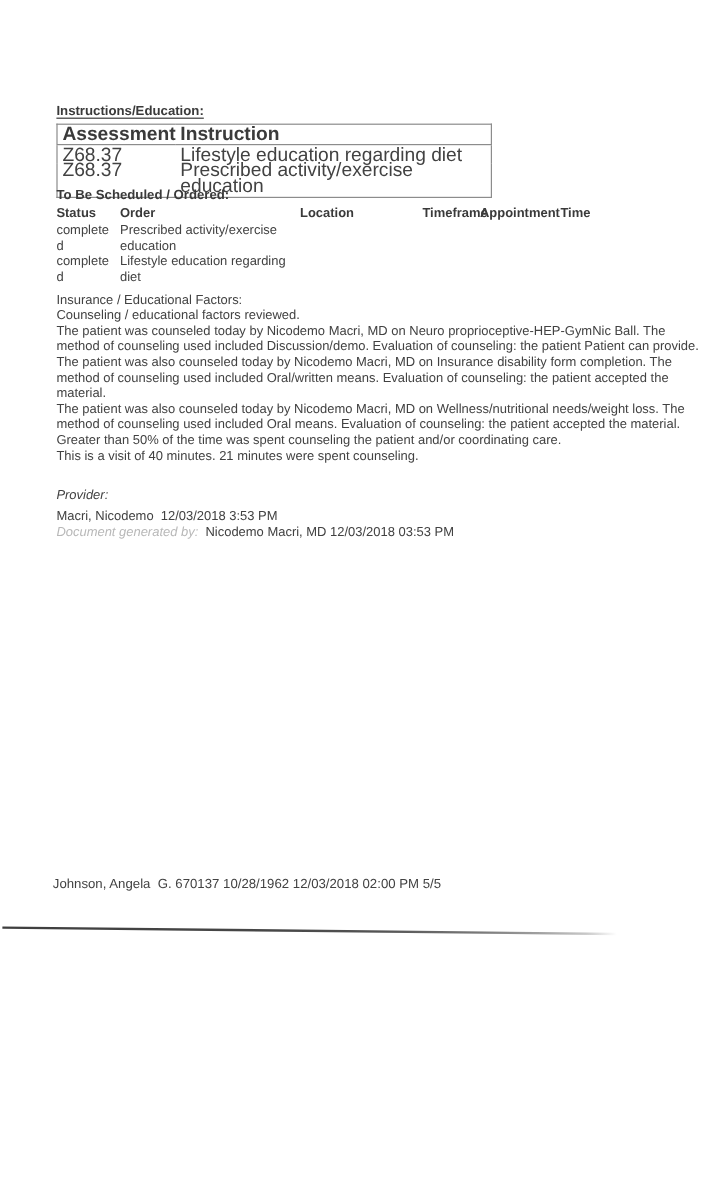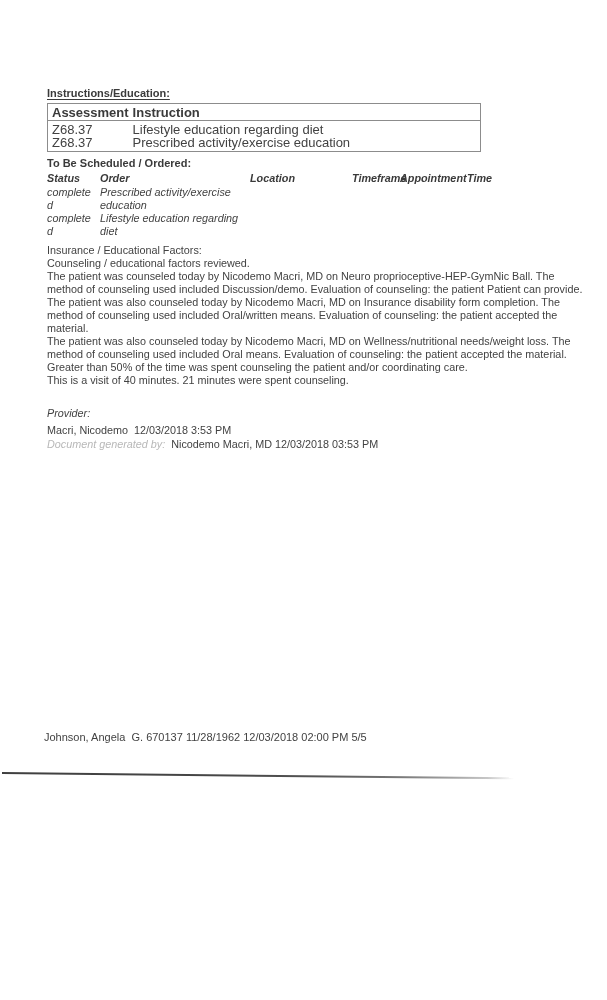--- a/index.html
+++ b/index.html
@@ -15,22 +15,22 @@
   .abs { position: absolute; }
 
   
   .sec-title { font-size: 11px; line-height: 13px; color: #3a3a3a; }
   .underlined { text-decoration: underline; text-underline-offset: 2px; }
   .semibold { font-weight: 600; }
 
   
   table.instr {
     border-collapse: collapse;
-    width: 434px;
-    font-size: 13px;
+    width: 363px;
+    font-size: 16px;
     color: #424242;
     border: 1px solid #8c8c8c;
     padding-left: 48px;
   }
   table.instr th {
     text-align: left;
     font-weight: 600;
     color: #3a3a3a;
     padding: 2px 0 1px 4px;
     border-bottom: 1px solid #8c8c8c;
@@ -40,21 +40,21 @@
     padding: 0 0 0 4px;
     line-height: 13px;
     vertical-align: top;
   }
   table.instr tr:first-child td { padding-top: 2px; }
   table.instr tr:last-child td { padding-bottom: 2px; }
   table.instr .c1 { width: 69px; }
 
   
   .tbs { font-size: 10.8px; line-height: 13px; }
-  .tbs-row { display: flex; align-items: flex-start; font-style: italic; }
+  .tbs-row { display: flex; align-items: flex-start; }
   .tbs-head { font-weight: 600; color: #3a3a3a; margin-bottom: 1px; }
   .col-status     { width: 53px;  padding-right: 5px; box-sizing: border-box; word-break: break-all; }
   .col-order      { width: 150px; box-sizing: border-box; }
   .col-location   { width: 102px; box-sizing: border-box; }
   .col-timeframe  { width: 48px;  box-sizing: border-box; }
   .col-appt       { width: 67px;  box-sizing: border-box; }
   .col-time       { width: 50px;  box-sizing: border-box; }
 
   
   .counseling { width: 540px; font-size: 10.8px; line-height: 13px; }
@@ -147,17 +147,17 @@
 
   <div class="abs body-text italic" style="left:47px; top:407px;">Provider:</div>
 
   <div class="abs body-text pre" style="left:47px; top:424px;">Macri, Nicodemo  12/03/2018 3:53 PM</div>
 
   <div class="abs body-text" style="left:47px; top:438px;">
     <span class="faded">Document generated by:</span><span>Nicodemo Macri, MD 12/03/2018 03:53 PM</span>
   </div>
 
 
-  <div class="abs body-text pre" style="left:44px; top:731px; font-size:11px;">Johnson, Angela  G. 670137 11/28/1962 12/03/2018 02:00 PM 5/5</div>
+  <div class="abs body-text pre" style="left:44px; top:731px; font-size:11px;">Johnson, Angela  G. 670137 10/28/1962 12/03/2018 02:00 PM 5/5</div>
 
   <div class="scanline"></div>
 
 </div>
 
 </body></html>

